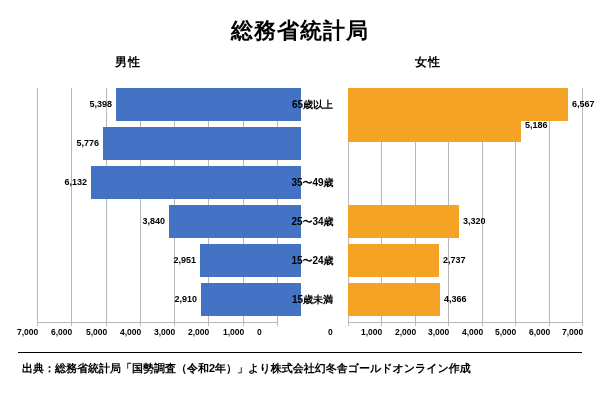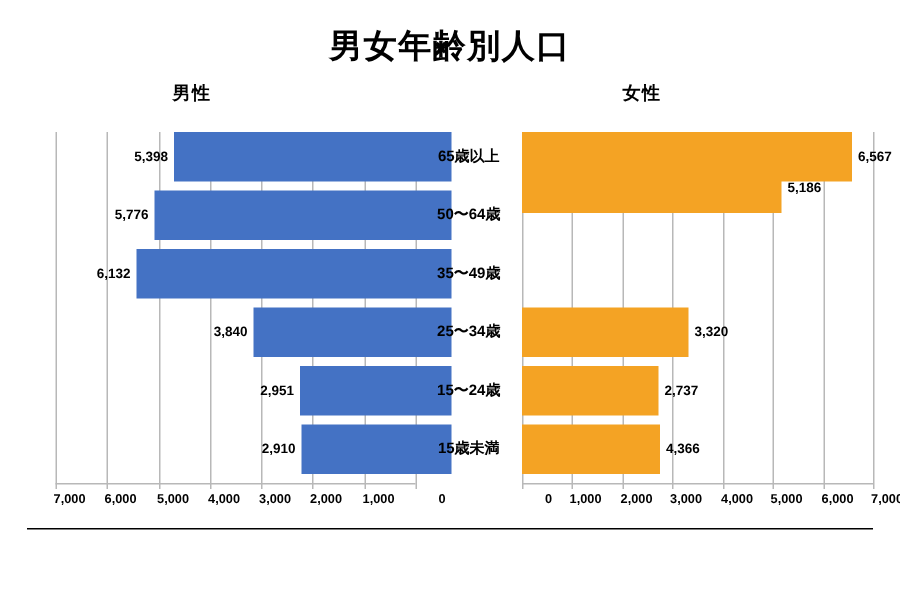--- a/index.html
+++ b/index.html
@@ -145,21 +145,21 @@
     top: 0;
     width: 1px;
     height: 4px;
     background: #b8b8b8;
   }
   .tick-label {
     position: absolute;
     top: 5px;
     font-size: 8.5px;
     font-weight: bold;
-    text-align: right;
+    text-align: left;
     width: 40px;
     margin-left: -20px;
     white-space: nowrap;
   }
 
   
   .footer-rule {
     position: absolute;
     left: 18px;
     top: 352px;
@@ -175,21 +175,21 @@
     font-weight: bold;
     line-height: 16px;
     white-space: nowrap;
   }
 </style>
 </head>
 <body>
 
 <div id="chart-root">
 
-  <div class="chart-title">男女年齢別人口</div>
+  <div class="chart-title">総務省統計局</div>
 
   <div class="side-header male">男性</div>
   <div class="side-header female">女性</div>
 
   <div class="panel male">
     <div class="gridlines">
         <div class="gridline" style="left: 240px; background: rgb(184, 184, 184);"></div>
         <div class="gridline" style="left: 206px; background: rgb(184, 184, 184);"></div>
         <div class="gridline" style="left: 171px; background: rgb(184, 184, 184);"></div>
         <div class="gridline" style="left: 137px; background: rgb(184, 184, 184);"></div>
@@ -256,21 +256,20 @@
         </div>
         <div class="bar-row" style="top: 195px;">
           <div class="bar" title="女性 15歳未満 2,739" style="width: 92px; background: rgb(244, 163, 36);"></div>
           <div class="bar-label" style="left: 96px;">4,366</div>
         </div>
       </div>
   </div>
 
   <div class="center-labels">
       <div class="cat-label" style="top: 0px;">65歳以上</div>
-      <div class="cat-label" style="top: 39px;">50〜64歳</div>
       <div class="cat-label" style="top: 78px;">35〜49歳</div>
       <div class="cat-label" style="top: 117px;">25〜34歳</div>
       <div class="cat-label" style="top: 156px;">15〜24歳</div>
       <div class="cat-label" style="top: 195px;">15歳未満</div>
     </div>
 
   <div class="axis male">
     <div class="axis-base"></div>
   <div class="tick" style="left: 240px; background: rgb(184, 184, 184);"></div>
       <div class="tick-label" style="left: 240px;">0</div>
@@ -303,14 +302,15 @@
       <div class="tick-label" style="left: 134px;">4,000</div>
       <div class="tick" style="left: 167px; background: rgb(184, 184, 184);"></div>
       <div class="tick-label" style="left: 167px;">5,000</div>
       <div class="tick" style="left: 201px; background: rgb(184, 184, 184);"></div>
       <div class="tick-label" style="left: 201px;">6,000</div>
       <div class="tick" style="left: 234px; background: rgb(184, 184, 184);"></div>
       <div class="tick-label" style="left: 234px;">7,000</div>
     </div>
 
   <div class="footer-rule"></div>
+  <div class="source-note">出典：総務省統計局「国勢調査（令和2年）」より株式会社幻冬舎ゴールドオンライン作成</div>
 
 </div>
 
 </body></html>

